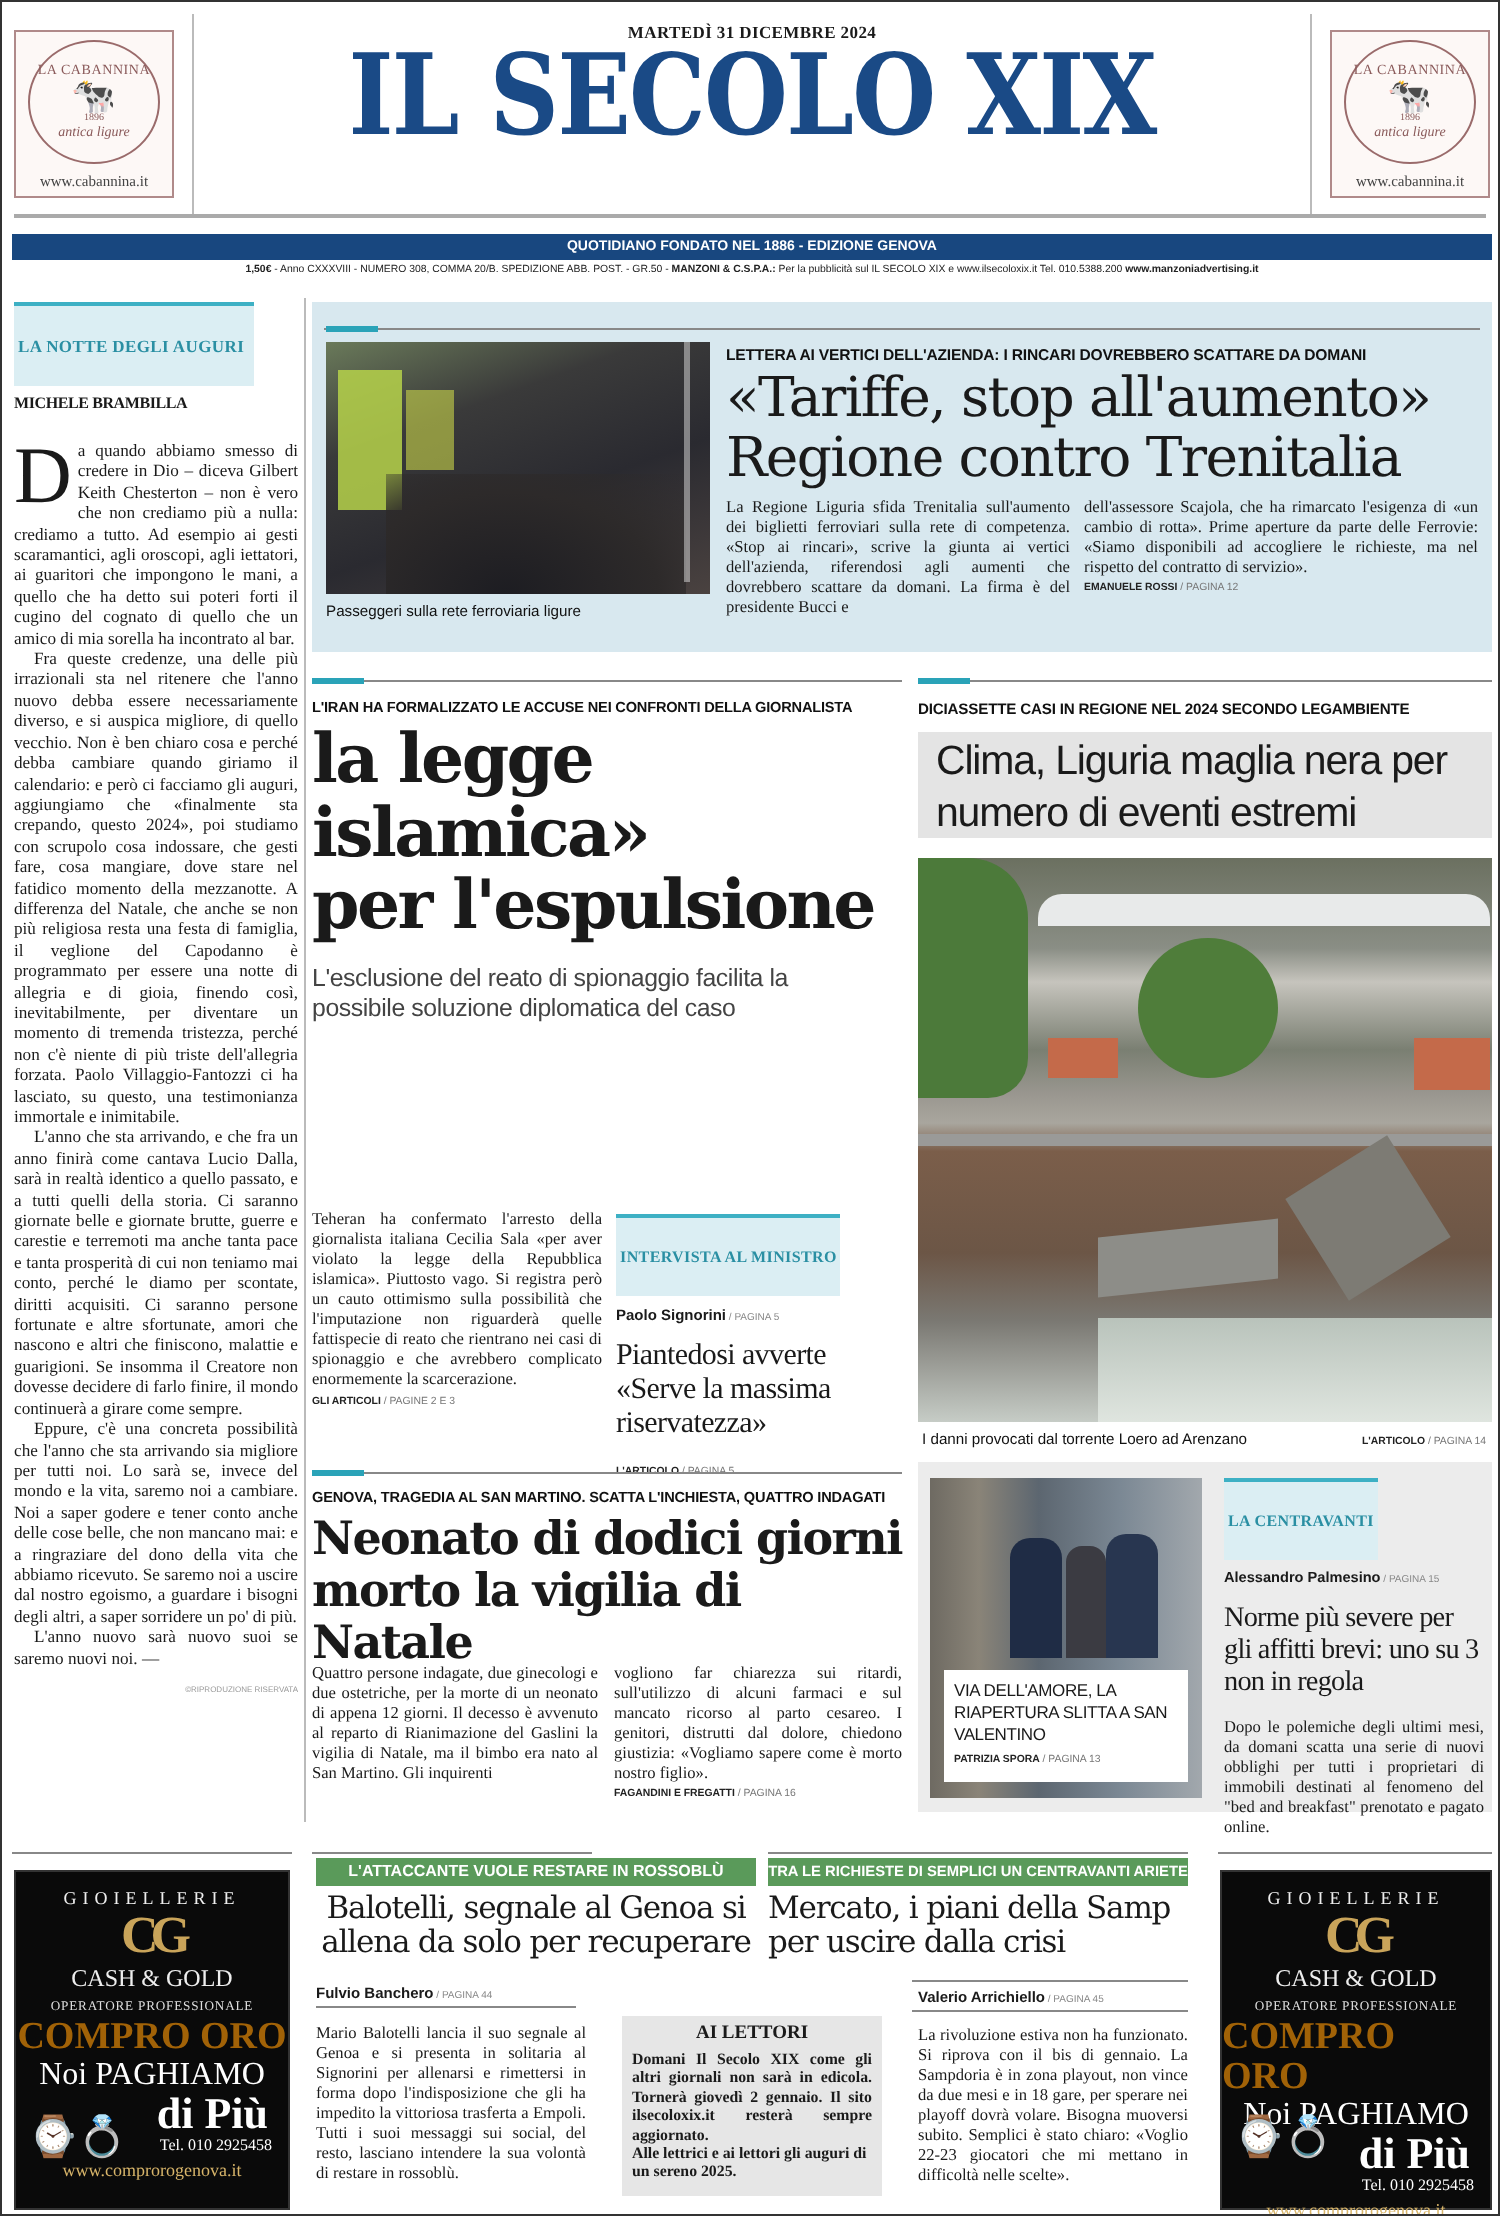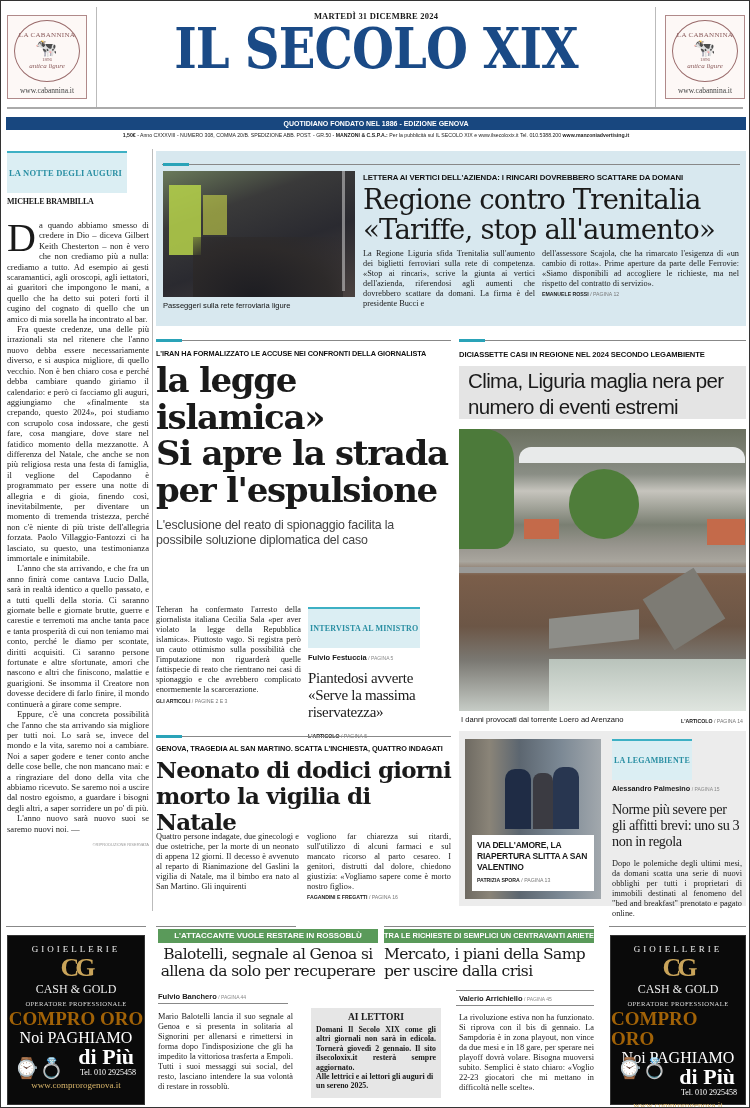--- a/index.html
+++ b/index.html
@@ -94,48 +94,47 @@
   <div class="accent" style="left:7px;top:12px"></div>
   <div class="photo" style="left:7px;top:20px;width:192px;height:126px;background:linear-gradient(160deg,#6a7a5a 0%,#3a3a3a 30%,#2a2a30 60%,#4a4240 100%)">
     <div style="position:absolute;left:6px;top:14px;width:32px;height:70px;background:#b6d24a;opacity:.85"></div>
     <div style="position:absolute;left:40px;top:24px;width:24px;height:40px;background:#c9d64a;opacity:.6"></div>
     <div style="position:absolute;left:30px;bottom:0;width:150px;height:60px;background:radial-gradient(ellipse at 40% 100%,#1d1d22 0%,#2d2a2a 60%,transparent 100%)"></div>
     <div style="position:absolute;right:10px;top:0;width:3px;height:120px;background:#ddd;opacity:.5"></div>
   </div>
   <div class="caption" style="position:absolute;left:7px;top:150px">Passeggeri sulla rete ferroviaria ligure</div>
   <div class="overline" style="position:absolute;left:207px;top:22px;font-size:7.8px">LETTERA AI VERTICI DELL'AZIENDA: I RINCARI DOVREBBERO SCATTARE DA DOMANI</div>
   <div class="hd" style="position:absolute;left:207px;top:33px;font-size:27.5px;line-height:30px">
+    <div>«Tariffe, stop all'aumento»</div>
     <div>Regione contro Trenitalia</div>
-    <div>«Tariffe, stop all'aumento»</div>
   </div>
   <div class="body" style="position:absolute;left:207px;top:98px;width:172px;font-size:8.3px;line-height:10px">La Regione Liguria sfida Trenitalia sull'aumento dei biglietti ferroviari sulla rete di competenza. «Stop ai rincari», scrive la giunta ai vertici dell'azienda, riferendosi agli aumenti che dovrebbero scattare da domani. La firma è del presidente Bucci e</div>
   <div style="position:absolute;left:386px;top:98px;width:197px">
     <div class="body" style="font-size:8.3px;line-height:10px">dell'assessore Scajola, che ha rimarcato l'esigenza di «un cambio di rotta». Prime aperture da parte delle Ferrovie: «Siamo disponibili ad accogliere le richieste, ma nel rispetto del contratto di servizio».</div>
     <div class="byline" style="margin-top:2px"><span style="font-weight:bold;color:#222">EMANUELE ROSSI</span><span> / </span><span>PAGINA 12</span></div>
   </div>
 </div>
 
 <div class="thinrule" style="left:155px;top:339px;width:295px"></div>
 <div class="accent" style="left:155px;top:338px"></div>
 <div class="abs" style="left:155px;top:348px;width:295px">
   <div class="overline" style="font-size:7.3px">L'IRAN HA FORMALIZZATO LE ACCUSE NEI CONFRONTI DELLA GIORNALISTA</div>
   <div class="hd" style="font-size:34px;line-height:36.5px;font-weight:bold;margin-top:4px;letter-spacing:-1.3px">
     <div>la legge islamica»</div>
-    <div>Si apre la strada</div>
     <div>per l'espulsione</div>
   </div>
   <div class="sans" style="font-size:12.4px;line-height:15px;color:#444;margin-top:10px;width:285px;letter-spacing:-0.2px">L'esclusione del reato di spionaggio facilita la possibile soluzione diplomatica del caso</div>
 </div>
 <div class="abs" style="left:155px;top:604px;width:145px">
   <div class="body" style="font-size:8.3px;line-height:10px">Teheran ha confermato l'arresto della giornalista italiana Cecilia Sala «per aver violato la legge della Repubblica islamica». Piuttosto vago. Si registra però un cauto ottimismo sulla possibilità che l'imputazione non riguarderà quelle fattispecie di reato che rientrano nei casi di spionaggio e che avrebbero complicato enormemente la scarcerazione.</div>
   <div class="byline" style="margin-top:3px"><span style="font-weight:bold;color:#222">GLI ARTICOLI</span><span> / </span><span>PAGINE 2 E 3</span></div>
 </div>
 <div class="abs" style="left:307px;top:606px;width:143px">
   <div class="kicker-box" style="font-size:8px">INTERVISTA AL MINISTRO</div>
-  <div class="sans" style="font-size:7.5px;font-weight:bold;margin-top:5px"><span>Fulvio Festuccia</span><span style="font-weight:normal;color:#888;font-size:5px"> / </span><span style="font-weight:normal;color:#888;font-size:5px">PAGINA 5</span></div>
+  <div class="sans" style="font-size:7.5px;font-weight:bold;margin-top:5px"><span>Paolo Signorini</span><span style="font-weight:normal;color:#888;font-size:5px"> / </span><span style="font-weight:normal;color:#888;font-size:5px">PAGINA 5</span></div>
   <div style="font-size:15px;line-height:17px;margin-top:8px;letter-spacing:-0.3px">Piantedosi avverte «Serve la massima riservatezza»</div>
   <div class="byline" style="margin-top:12px"><span style="font-weight:bold;color:#222">L'ARTICOLO</span><span> / </span><span>PAGINA 5</span></div>
 </div>
 
 <div class="thinrule" style="left:458px;top:339px;width:287px"></div>
 <div class="accent" style="left:458px;top:338px"></div>
 <div class="overline abs" style="left:458px;top:349px;font-size:7.6px">DICIASSETTE CASI IN REGIONE NEL 2024 SECONDO LEGAMBIENTE</div>
 <div class="abs" style="left:458px;top:365px;width:287px;height:53px;background:#e4e4e4">
   <div class="sans" style="position:absolute;left:9px;top:2px;width:275px;font-size:20.5px;line-height:26px;letter-spacing:-0.6px;color:#1a1a1a">Clima, Liguria maglia nera per numero di eventi estremi</div>
 </div>
@@ -152,26 +151,26 @@
 </div>
 <div class="caption abs" style="left:460px;top:714px">I danni provocati dal torrente Loero ad Arenzano</div>
 <div class="byline abs" style="left:680px;top:717px"><span style="font-weight:bold;color:#222">L'ARTICOLO</span><span> / </span><span>PAGINA 14</span></div>
 
 <div class="abs" style="left:458px;top:730px;width:287px;height:175px;background:#ececec">
   <div class="photo" style="left:6px;top:8px;width:136px;height:160px;background:linear-gradient(90deg,#6e6a62 0%,#8a8478 18%,#5c6670 40%,#7b8894 70%,#a2a8ad 100%)">
     <div style="position:absolute;left:40px;top:30px;width:26px;height:60px;background:#1f2c45;border-radius:10px 10px 0 0"></div>
     <div style="position:absolute;left:68px;top:34px;width:20px;height:56px;background:#3b3b42;border-radius:8px 8px 0 0"></div>
     <div style="position:absolute;left:88px;top:28px;width:26px;height:62px;background:#283650;border-radius:10px 10px 0 0"></div>
     <div style="position:absolute;left:7px;top:96px;width:122px;height:56px;background:#fff;padding:5px 5px">
-      <div class="sans" style="font-size:8.5px;font-weight:bold;line-height:11px;letter-spacing:-0.2px">VIA DELL'AMORE, LA RIAPERTURA SLITTA A SAN VALENTINO</div>
+      <div class="sans" style="font-size:8.5px;font-weight:normal;line-height:11px;letter-spacing:-0.2px">VIA DELL'AMORE, LA RIAPERTURA SLITTA A SAN VALENTINO</div>
       <div class="byline" style="margin-top:4px"><span style="font-weight:bold;color:#222">PATRIZIA SPORA</span><span> / </span><span>PAGINA 13</span></div>
     </div>
   </div>
   <div style="position:absolute;left:153px;top:8px;width:130px">
-    <div class="kicker-box" style="font-size:8px">LA LEGAMBIENTE</div>
+    <div class="kicker-box" style="font-size:8px">LA CENTRAVANTI</div>
     <div class="sans" style="font-size:7.3px;font-weight:bold;margin-top:4px"><span>Alessandro Palmesino</span><span style="font-weight:normal;color:#888;font-size:5px"> / </span><span style="font-weight:normal;color:#888;font-size:5px">PAGINA 15</span></div>
     <div style="font-size:14.2px;line-height:16px;margin-top:8px;letter-spacing:-0.4px">Norme più severe per gli affitti brevi: uno su 3 non in regola</div>
     <div class="body" style="font-size:8.3px;line-height:10px;margin-top:10px">Dopo le polemiche degli ultimi mesi, da domani scatta una serie di nuovi obblighi per tutti i proprietari di immobili destinati al fenomeno del "bed and breakfast" prenotato e pagato online.</div>
   </div>
 </div>
 
 <div class="thinrule" style="left:155px;top:735px;width:295px"></div>
 <div class="accent" style="left:155px;top:734px"></div>
 <div class="abs" style="left:155px;top:743px;width:295px">
   <div class="overline" style="font-size:7.3px">GENOVA, TRAGEDIA AL SAN MARTINO. SCATTA L'INCHIESTA, QUATTRO INDAGATI</div>

